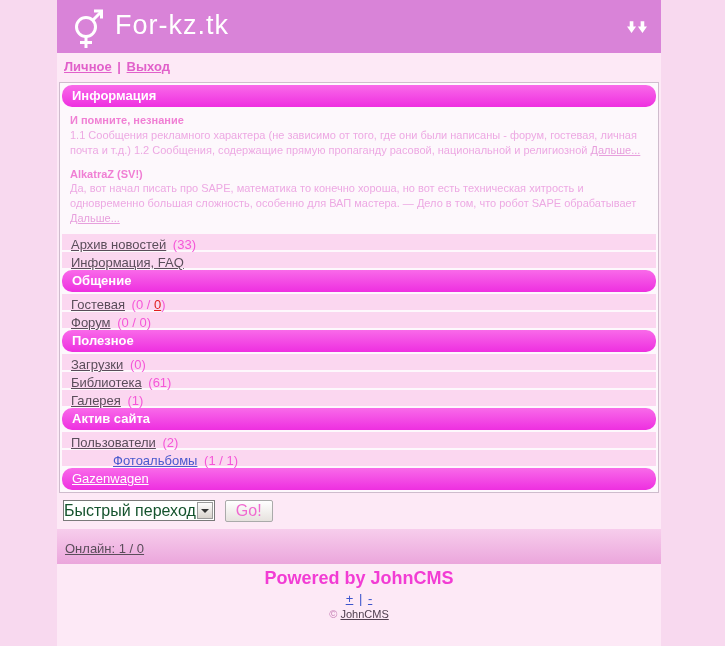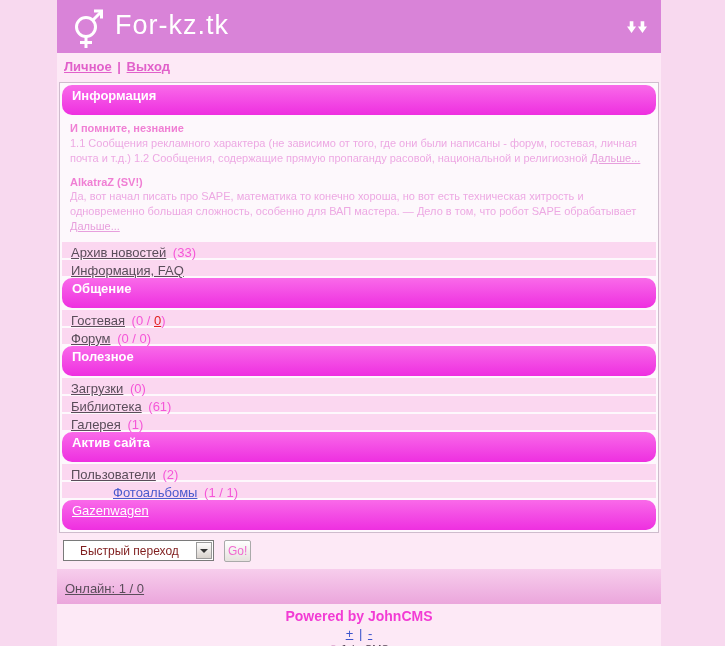--- a/index.html
+++ b/index.html
@@ -21,52 +21,52 @@
   
   .user-nav { padding:6px 7px 5px; font-size:13px;font-weight:bold; }
   .user-nav a { color:#e160ca; }
   .user-nav .sep { color:#e160ca; margin:0 2px; }
 
   
   .container { margin:3px 2px 0; background:#fdf8fc; border:1px solid #cfbccd; padding:2px; }
   .bar {
     background:linear-gradient(180deg,#f96ae9 0%, #ee2fe0 100%);
     border-radius:10px; color:#fff; font-weight:bold; font-size:13px;
-    height:30px; line-height:22px; padding:0 10px; margin-bottom:2px;
+    height:22px; line-height:22px; padding:0 10px; margin-bottom:2px;
   }
   .bar.bar-link { font-weight:normal; margin-bottom:0; }
   .bar.bar-link a { color:#fff;margin-top:40px; }
 
   .info { padding:4px 8px 8px; font-size:11px; line-height:1.35; }
   .post-title { font-weight:bold; color:#f07fd4; }
   .post-body { color:#eda9e3; }
   .more-link { color:#e79fdd; }
   .post + .post { margin-top:9px; }
 
   .row { background:#fbd7f0; height:16px; line-height:22px; padding:0 9px; margin-bottom:2px; font-size:13px; }
   .mlink { color:#5a4d5a; }
   .mlink.blue { color:#4a5acd;margin-left:42px; }
   .cnt { color:#f556d8; margin-left:3px; }
   .red-link { color:#e02020; }
 
   
   .quickjump { padding:7px 6px; display:flex; gap:10px; align-items:center; }
   .combo { display:inline-flex; align-items:center; border:1px solid #7a7a7a; background:#fff; height:21px; cursor:pointer; }
-  .combo-text { color:#7f1d1d; font-size:12px; padding:0 16px; white-space:nowrap; }
+  .combo-text { color:#14532d; font-size:16px; padding:0 0; white-space:nowrap; }
   .combo-btn { width:16px; height:17px; margin:1px; background:linear-gradient(#fdfdfd,#d8d2cc); border:1px solid #9a9a9a; display:flex; align-items:center; justify-content:center; }
   .tri { width:0; height:0; border-left:4px solid transparent; border-right:4px solid transparent; border-top:4px solid #333; }
-  .go { height:22px; padding:0 3px; background:linear-gradient(#ffffff,#e6e2de); border:1px solid #aaa; border-radius:2px; color:#f06ad0; font-size:12px; font-family:inherit; cursor:pointer; }
+  .go { height:22px; padding:0 10px; background:linear-gradient(#ffffff,#e6e2de); border:1px solid #aaa; border-radius:2px; color:#f06ad0; font-size:16px; font-family:inherit; cursor:pointer; }
 
   
   .online-bar { height:35px; background:linear-gradient(#f7cdec,#eba6dc); display:flex; align-items:flex-end; padding:8px 8px; font-size:13px; }
   .online-link { color:#5a4d5a; }
 
   
   .footer { text-align:center; padding:4px 0 4px; }
-  .powered { color:#f23cd4; font-weight:bold; font-size:14px; }
+  .powered { color:#f23cd4; font-weight:bold; font-size:18px; }
   .pm { font-size:13px; margin-top:2px; }
   .pm a { color:#3c55cc; }
   .pm .sep { color:#3c55cc; margin:0 2px; }
   .copy { font-size:11px; margin-top:2px; }
   .copy .sym { color:#c77fb5; }
   .copy a { color:#504050; }
 </style>
 </head>
 <body>
 

